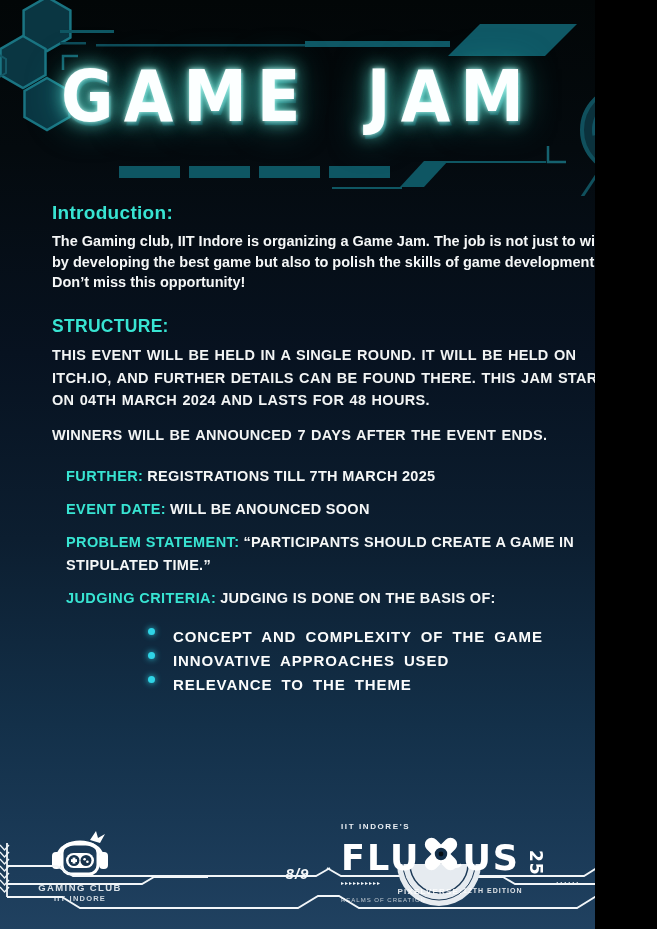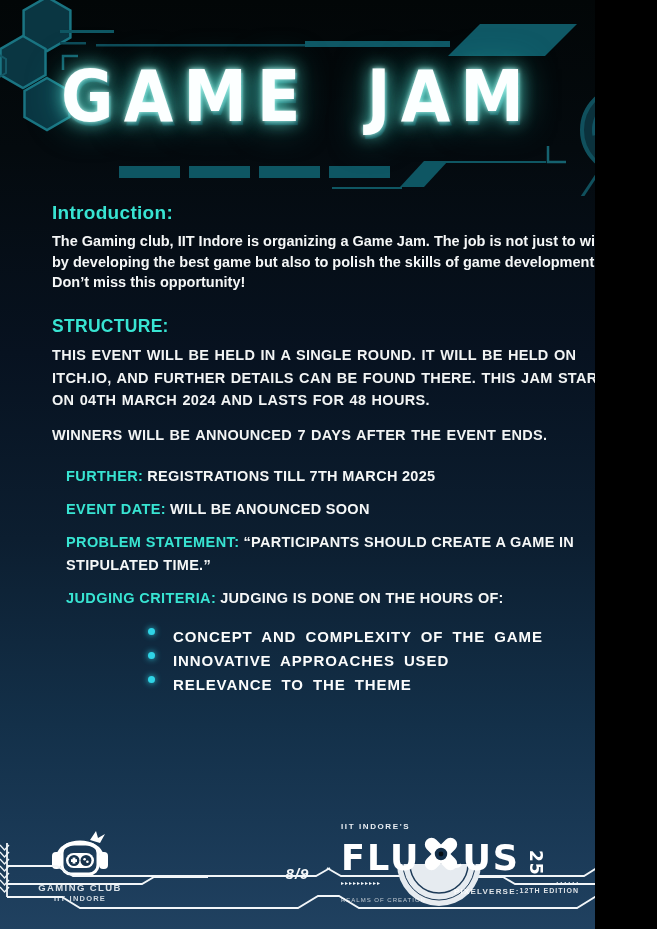--- a/index.html
+++ b/index.html
@@ -52,21 +52,21 @@
   .gclub { position:absolute; left:34px; bottom:26px; width:92px; text-align:center; color:#eef3f7; }
   .gclub-name { margin-top:2px; font-size:9.5px; font-weight:bold; letter-spacing:1.4px; opacity:.9; }
   .gclub-inst { margin-top:1px; font-size:7.5px; font-weight:bold; letter-spacing:1.2px; opacity:.85; }
   .fluxus { position:absolute; right:16px; bottom:26px; width:238px; color:#fff; }
   .fx-pre { font-size:8px; font-weight:bold; letter-spacing:1.6px; color:#e9eef3; position:relative; z-index:2; }
   .fx-row { display:flex; align-items:flex-end; position:relative; z-index:2; margin-top:1px; }
   .fx-name { font-family:"DejaVu Sans", sans-serif; font-weight:800; font-size:35px; letter-spacing:2px; line-height:1; }
   .fx-year { writing-mode:vertical-rl; font-family:"DejaVu Sans", sans-serif; font-weight:800; font-size:17px; letter-spacing:1px; margin-left:7px; line-height:1; }
   .fx-disc { position:absolute; left:52px; top:38px; z-index:1; }
   .fx-strip { display:flex; justify-content:space-between; margin-top:3px; position:relative; z-index:2; font-size:6px; letter-spacing:1px; color:#f0f4f8; }
-  .fx-tags { display:flex; justify-content:flex-end; position:relative; z-index:2; margin-top:1px; }
+  .fx-tags { display:flex; justify-content:center; position:relative; z-index:2; margin-top:1px; }
   .fx-t1 { font-size:8px; font-weight:bold; letter-spacing:1.2px; opacity:.85; }
   .fx-ed { font-size:7px; font-weight:bold; letter-spacing:1px; opacity:.85; }
   .fx-t2 { font-size:6px; letter-spacing:1px; opacity:.7; position:relative; z-index:2; margin-top:1px; }
   .bottom-svg { position:absolute; left:0; bottom:0; }
 </style>
 </head>
 <body>
 
 <div class="page">
 
@@ -132,21 +132,21 @@
       <div class="detail-row">
         <span class="detail-label">EVENT DATE:</span>
         <span class="detail-value">WILL BE ANOUNCED SOON</span>
       </div>
       <div class="detail-row">
         <span class="detail-label">PROBLEM STATEMENT:</span>
         <span class="detail-value">“PARTICIPANTS SHOULD CREATE A GAME IN STIPULATED TIME.”</span>
       </div>
       <div class="detail-row">
         <span class="detail-label">JUDGING CRITERIA:</span>
-        <span class="detail-value">JUDGING IS DONE ON THE HOURS OF:</span>
+        <span class="detail-value">JUDGING IS DONE ON THE BASIS OF:</span>
       </div>
     </div>
 
     <ul class="criteria">
       <li>
         <span class="dot"></span>
         <span class="crit-text">CONCEPT AND COMPLEXITY OF THE GAME</span>
       </li>
       <li>
         <span class="dot"></span>

